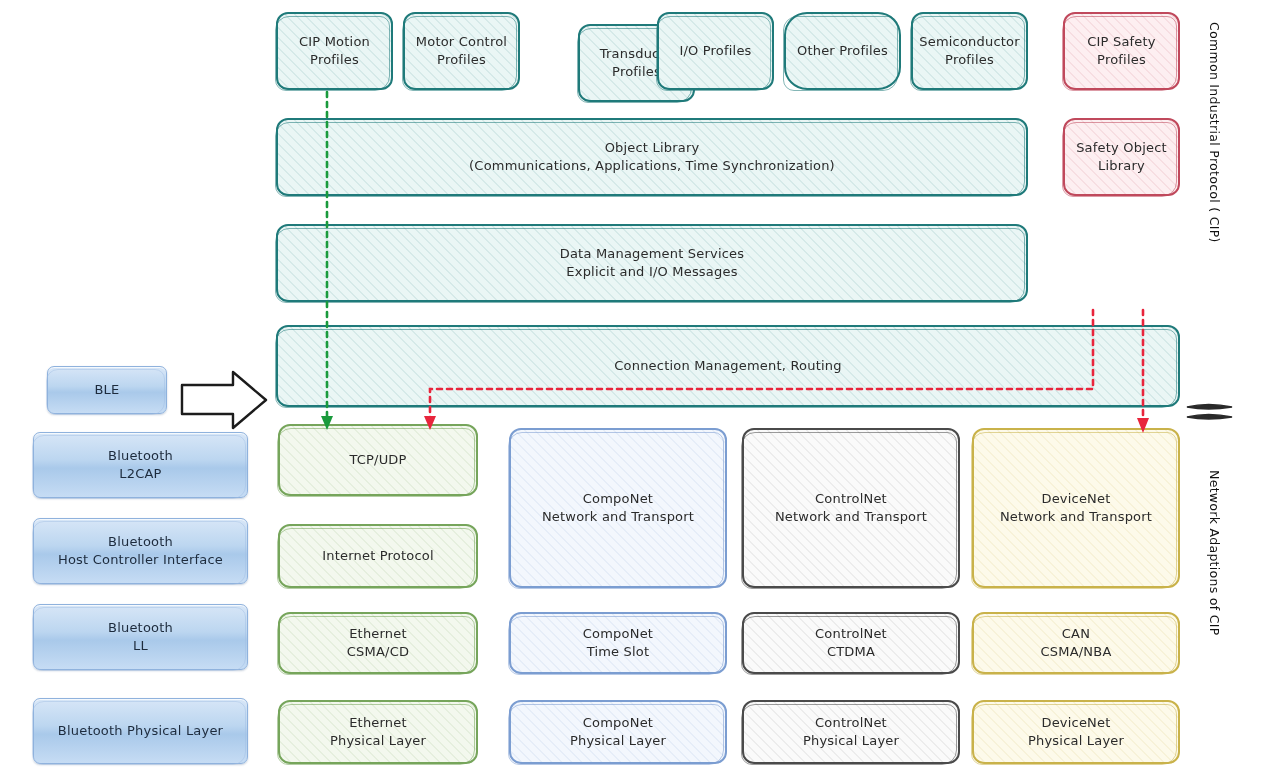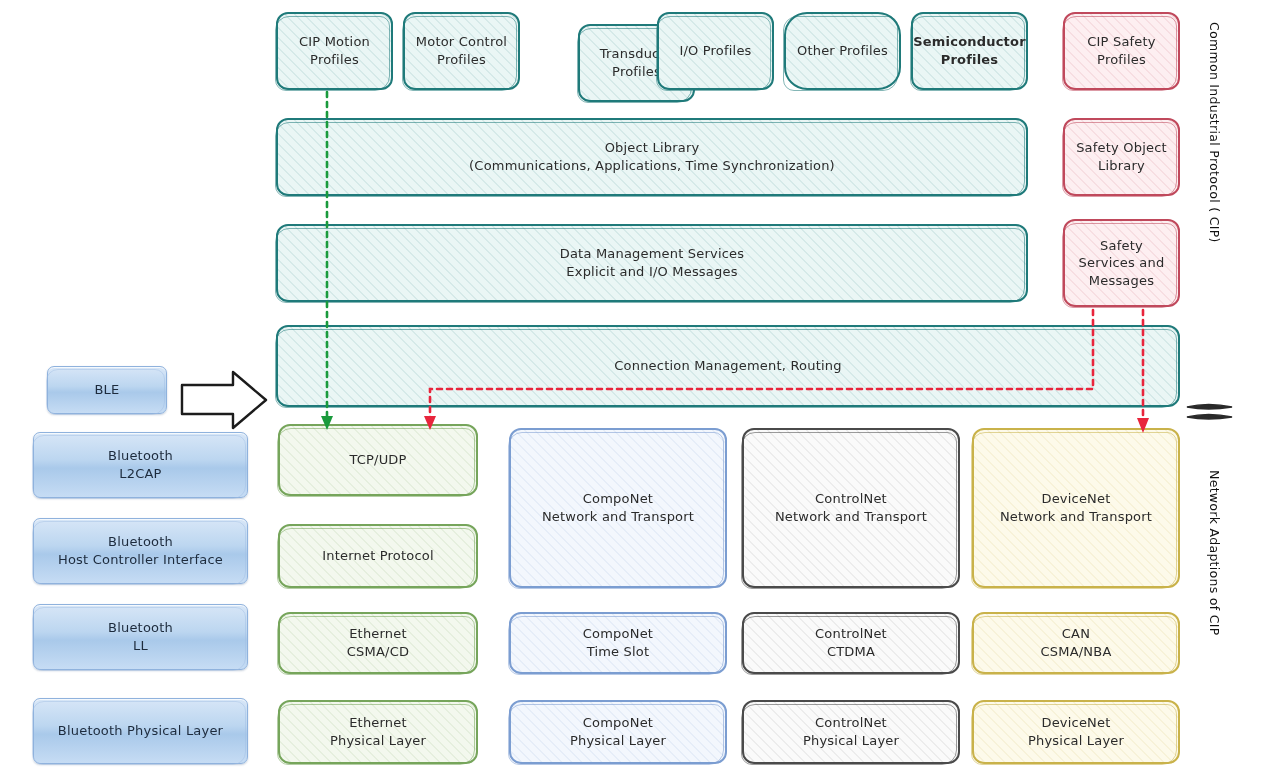--- a/index.html
+++ b/index.html
@@ -140,21 +140,21 @@
   <div class="box teal" style="left:530px;top:24px;width:117px;height:78px;margin-left:48px;">
     <span class="lbl">Transducer
 Profiles</span>
   </div>
   <div class="box teal" style="left:657px;top:12px;width:117px;height:78px;">
     <span class="lbl">I/O Profiles</span>
   </div>
   <div class="box teal" style="left:784px;top:12px;width:117px;height:78px;border-radius:23px;">
     <span class="lbl">Other Profiles</span>
   </div>
-  <div class="box teal" style="left:911px;top:12px;width:117px;height:78px;font-weight:bold;">
+  <div class="box teal" style="left:911px;top:12px;width:117px;height:78px;">
     <span class="lbl">Semiconductor
 Profiles</span>
   </div>
   <div class="box red" style="left:1063px;top:12px;width:117px;height:78px;">
     <span class="lbl">CIP Safety
 Profiles</span>
   </div>
 
   <div class="box teal" style="left:276px;top:118px;width:752px;height:78px;justify-content:center;">
     <span class="lbl">Object Library
@@ -162,25 +162,20 @@
   </div>
   <div class="box red" style="left:1063px;top:118px;width:117px;height:78px;">
     <span class="lbl">Safety Object
 Library</span>
   </div>
 
   <div class="box teal" style="left:276px;top:224px;width:752px;height:78px;">
     <span class="lbl">Data Management Services
 Explicit and I/O Messages</span>
   </div>
-  <div class="box red" style="left:1063px;top:219px;width:117px;height:88px;">
-    <span class="lbl">Safety
-Services and
-Messages</span>
-  </div>
 
   <div class="box teal" style="left:276px;top:325px;width:904px;height:82px;">
     <span class="lbl">Connection Management, Routing</span>
   </div>
 
   <div class="box bt" style="left:47px;top:366px;width:120px;height:48px;">
     <span class="lbl">BLE</span>
   </div>
   <div class="box bt" style="left:33px;top:432px;width:215px;height:66px;">
     <span class="lbl">Bluetooth

